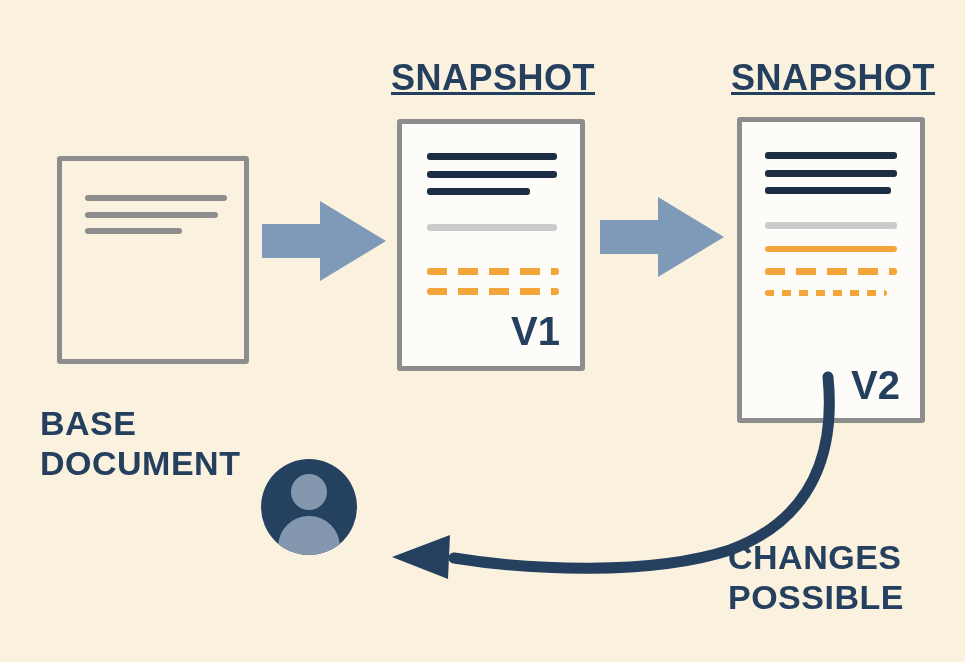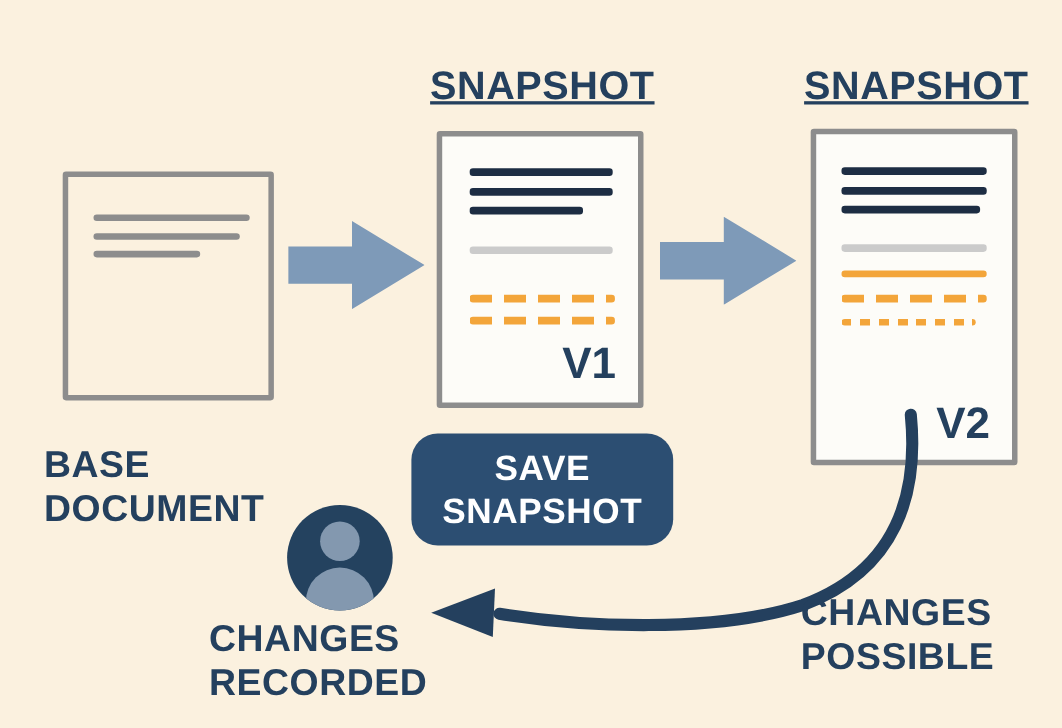--- a/index.html
+++ b/index.html
@@ -133,30 +133,26 @@
     <div class="dline dark" style="left:23px; top:30px;  width:132px;"></div>
     <div class="dline dark" style="left:23px; top:48px;  width:132px;"></div>
     <div class="dline dark" style="left:23px; top:65px;  width:126px;"></div>
     <div class="dline light" style="left:23px; top:100px; width:132px;"></div>
     <div class="dline orange-solid" style="left:23px; top:124px; width:132px;"></div>
     <div class="dline orange-dash" style="left:23px; top:146px; width:132px;"></div>
     <div class="dline orange-dots" style="left:23px; top:168px; width:122px;"></div>
     <div class="version-badge" style="right:20px; bottom:10px;">V2</div>
   </div>
 
-  <div id="save-button">
-    <span>SAVE SNAPSHOT</span>
-  </div>
 
   <div id="avatar">
     <div class="head"></div>
     <div class="body"></div>
   </div>
 
-  <div class="label" style="left:190px; top:561px; width:250px;">CHANGES RECORDED</div>
 
   <svg id="rewind-arrow" width="480" height="230" viewBox="0 0 480 230">
     <path d="M 450 9 C 457 80 438 150 352 182 C 272 208 150 202 76 190"></path>
     <polygon points="72,167 14,189 70,211"></polygon>
   </svg>
 
   <div class="label" style="left:728px; top:537px; width:230px;">CHANGES POSSIBLE</div>
 
 </div>
 

